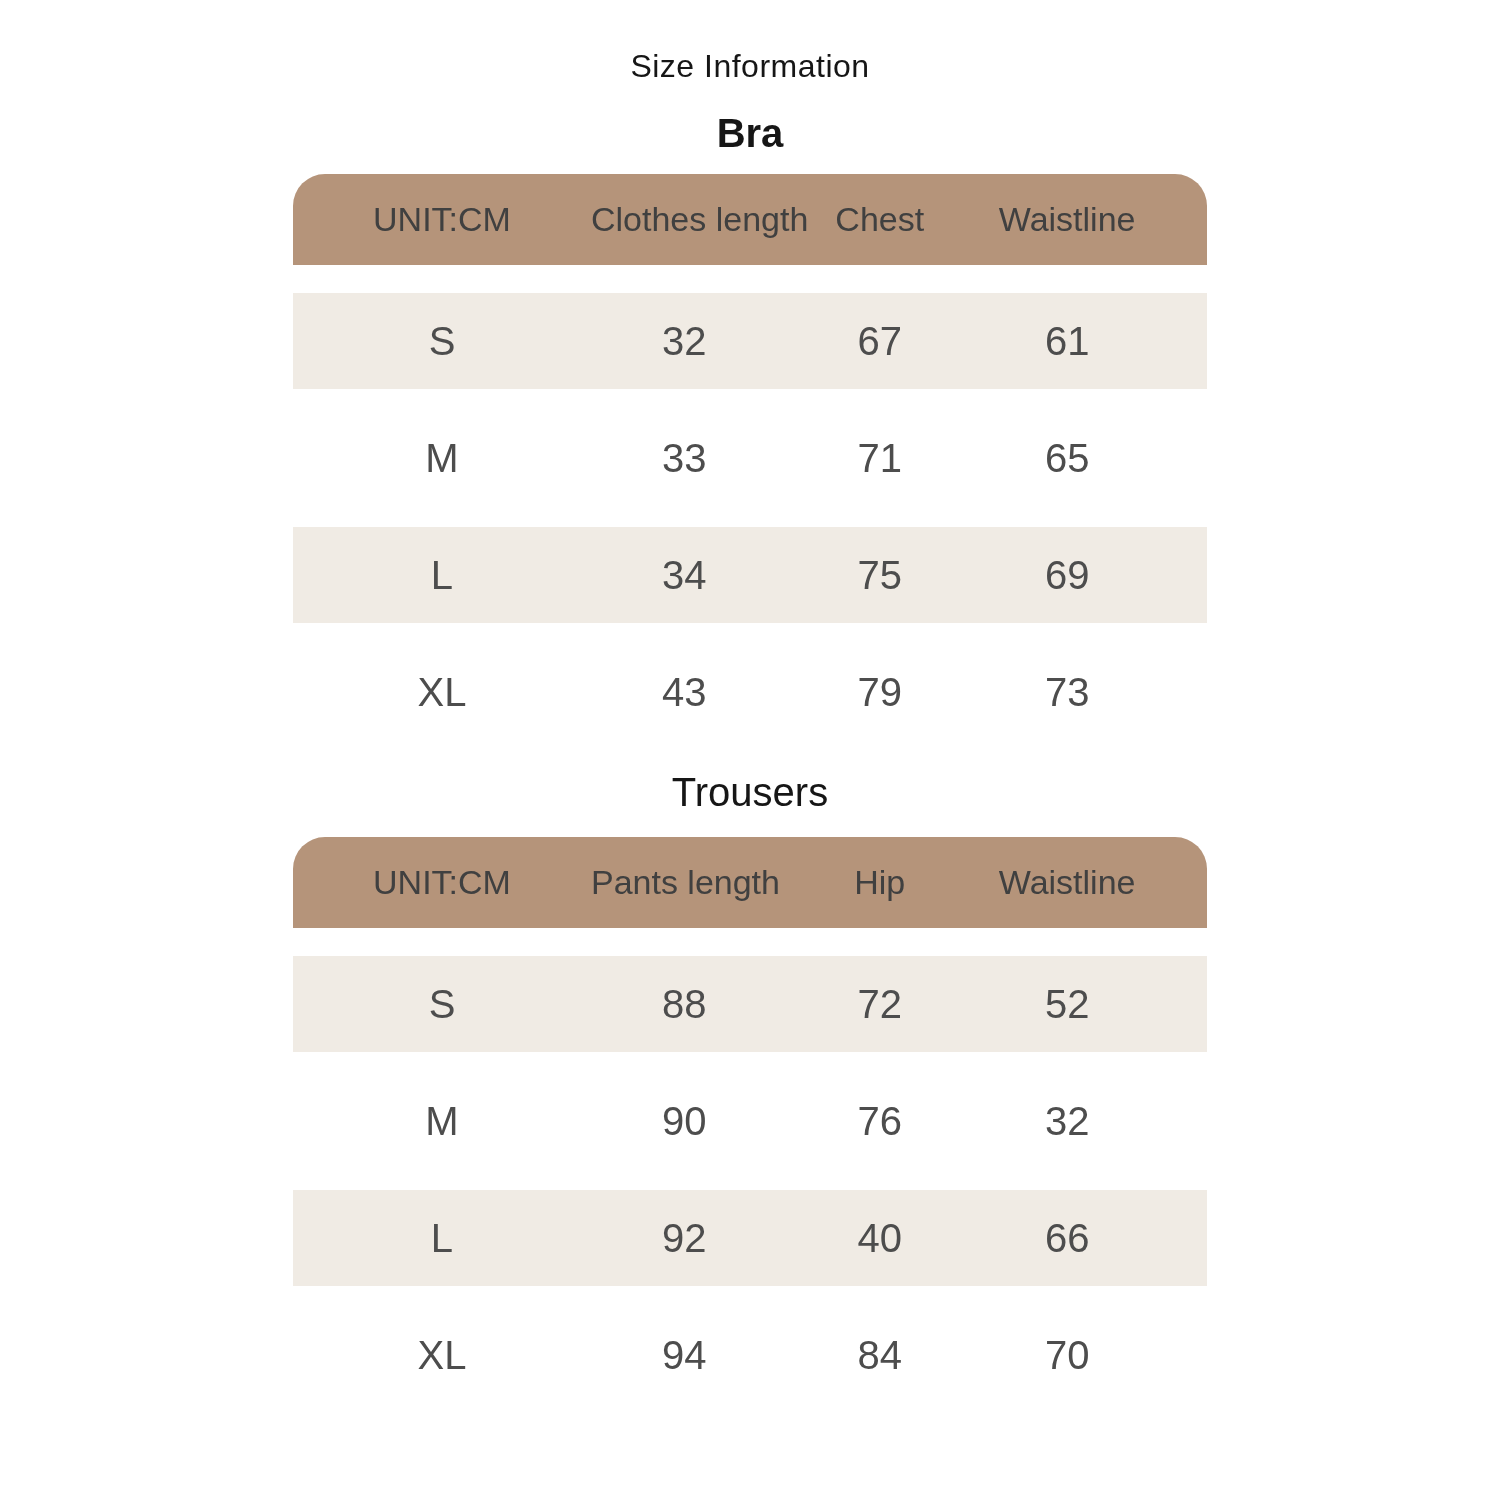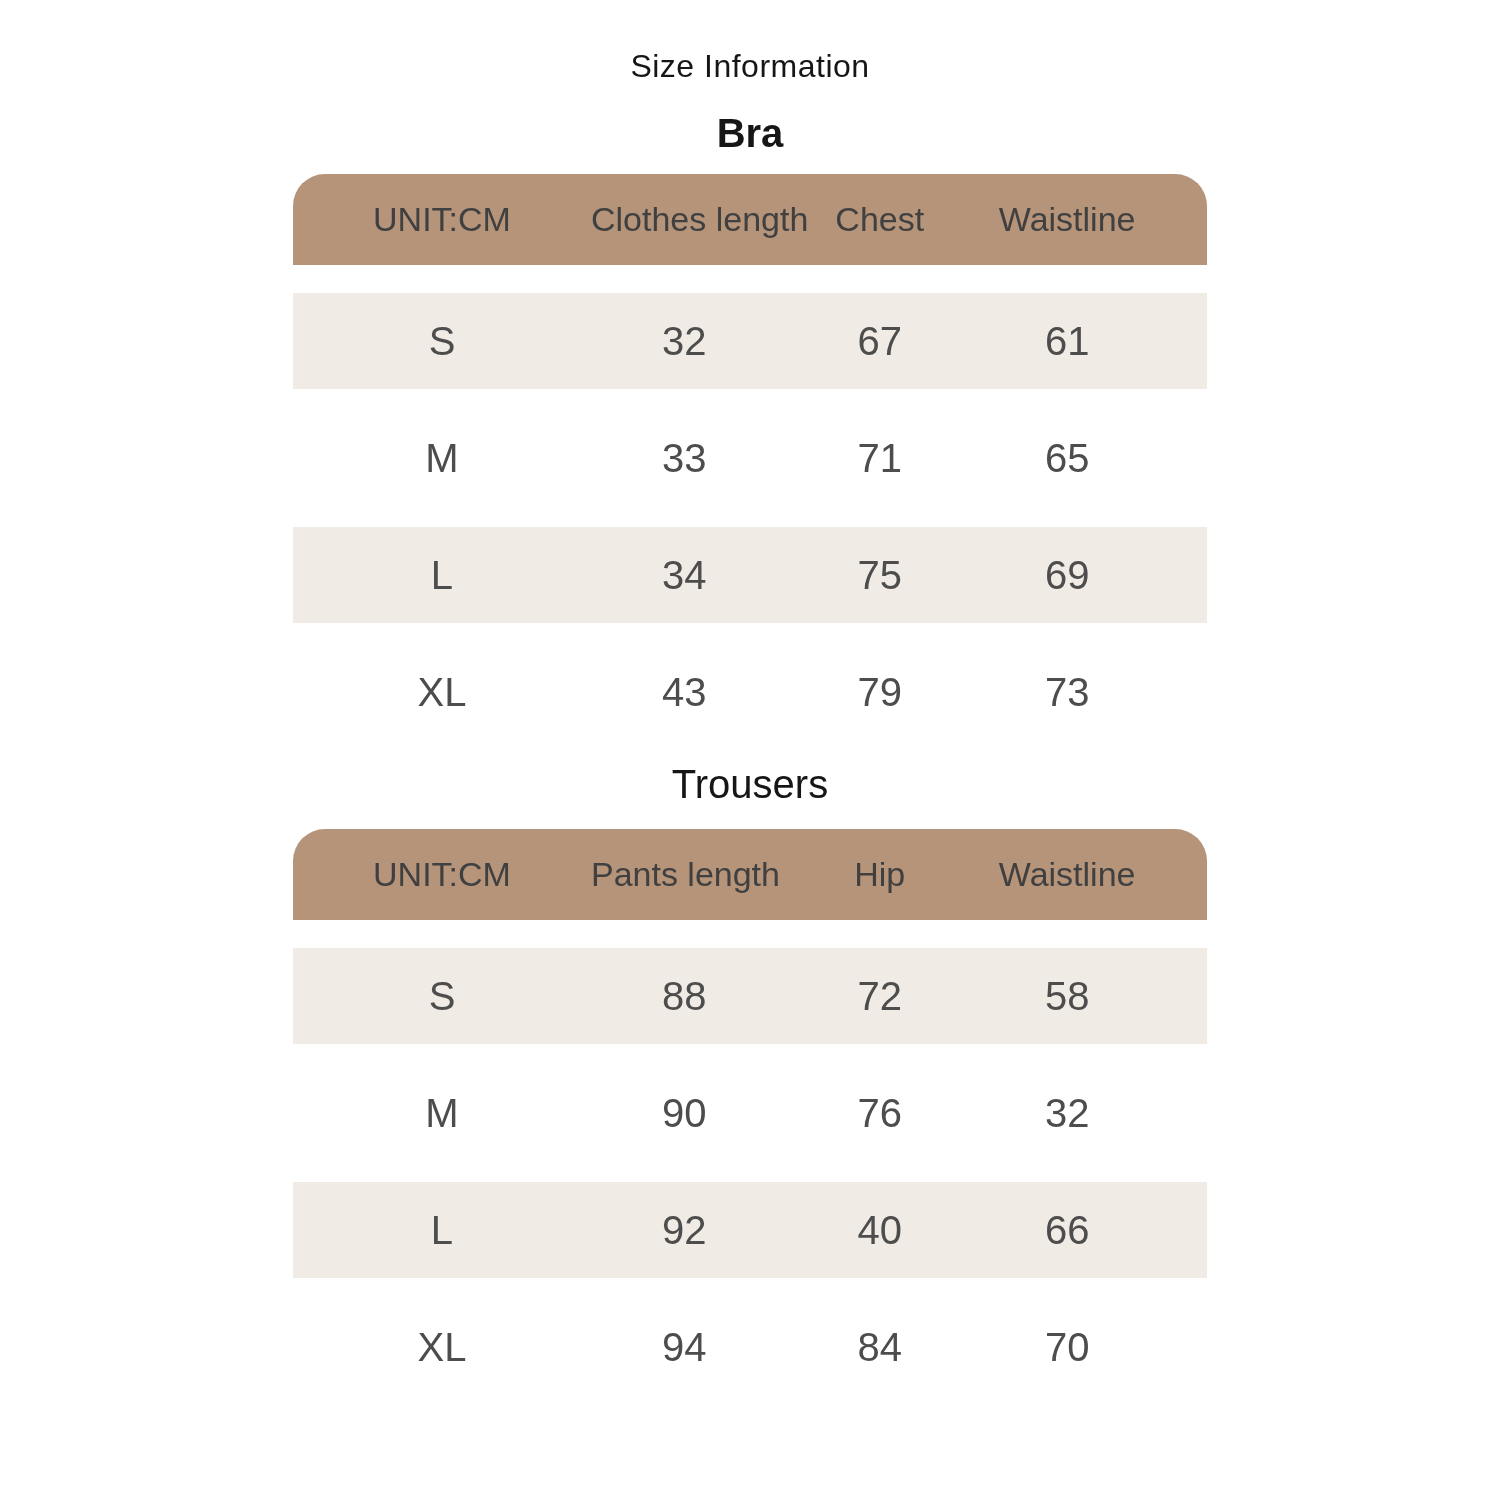--- a/index.html
+++ b/index.html
@@ -22,21 +22,21 @@
     text-align: center;
     letter-spacing: 0.5px;
   }
   .section-title {
     font-size: 40px;
     line-height: 46px;
     color: #161616;
     text-align: center;
   }
   .section-title.bra { margin-top: 20px; font-weight: bold; }
-  .section-title.trousers { margin-top: 0; }
+  .section-title.trousers { margin-top: 8px; }
 
   .size-table {
     width: 914px;
     margin: 0 auto;
   }
   .size-table.bra { margin-top: 18px; }
   .size-table.trousers { margin-top: 22px; }
 
   .thead {
     height: 91px;
@@ -120,21 +120,21 @@
     <div class="cell">UNIT:CM</div>
     <div class="cell">Pants length</div>
     <div class="cell">Hip</div>
     <div class="cell">Waistline</div>
   </div>
 
   <div class="trow alt">
     <div class="cell">S</div>
     <div class="cell">88</div>
     <div class="cell">72</div>
-    <div class="cell">58</div>
+    <div class="cell">52</div>
   </div>
   <div class="trow">
     <div class="cell">M</div>
     <div class="cell">90</div>
     <div class="cell">76</div>
     <div class="cell">32</div>
   </div>
   <div class="trow alt">
     <div class="cell">L</div>
     <div class="cell">92</div>

